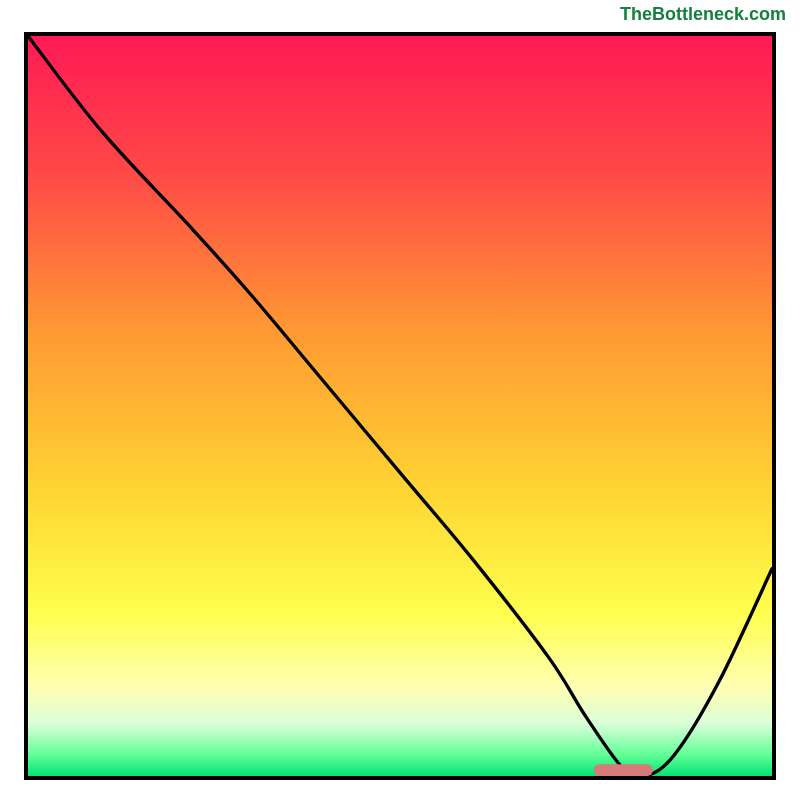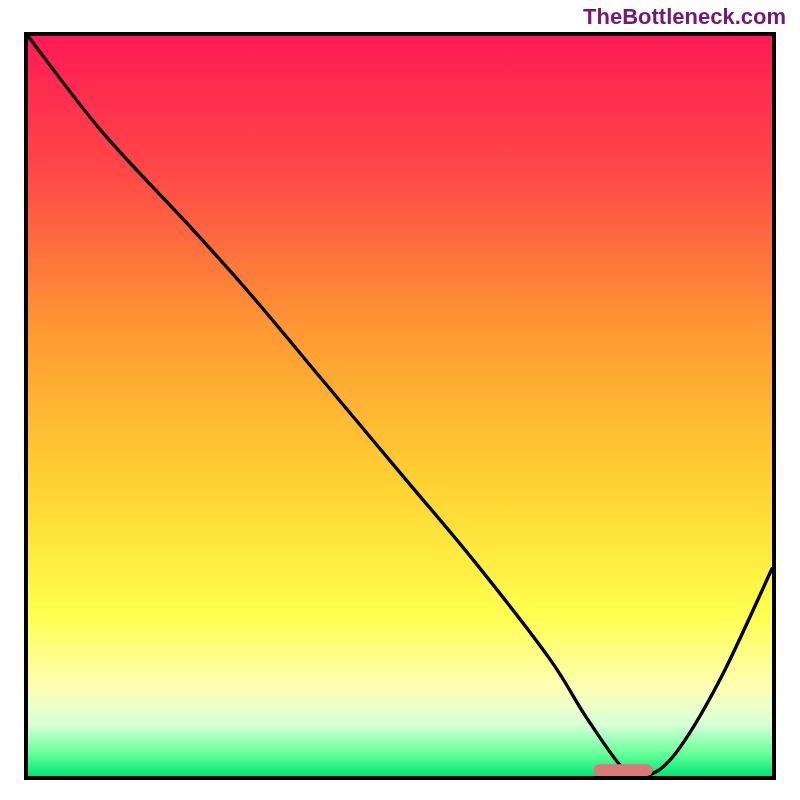--- a/index.html
+++ b/index.html
@@ -9,23 +9,23 @@
     height: 800px;
     background: #ffffff;
     font-family: Arial, Helvetica, sans-serif;
     position: relative;
     overflow: hidden;
   }
   .watermark {
     position: absolute;
     top: 4px;
     right: 14px;
-    font-size: 22px;
+    font-size: 18px;
     font-weight: bold;
-    color: #701a75;
+    color: #15803d;
     z-index: 10;
     font-family: Arial, sans-serif;
   }
   .chart-container {
     position: absolute;
     top: 32px;
     left: 24px;
     width: 752px;
     height: 748px;
     box-sizing: border-box;

